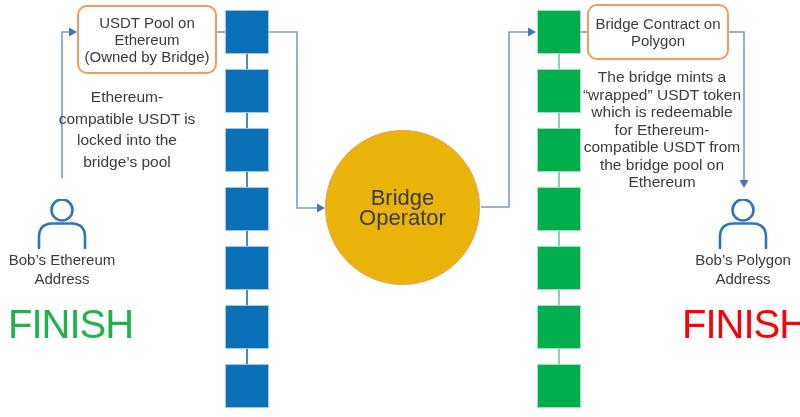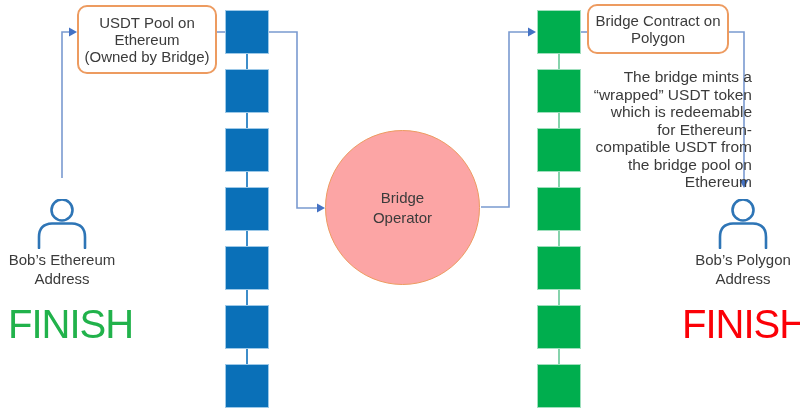--- a/index.html
+++ b/index.html
@@ -9,29 +9,29 @@
   }
   .abs{position:absolute;}
   .preline{white-space:pre-line;text-align:center;}
   
   .callout{
     position:absolute;border:2px solid #ed9b60;border-radius:10px;background:#ffffff;
     display:flex;align-items:center;justify-content:center;
     font-size:15px;line-height:17px;text-align:center;box-sizing:border-box;
   }
   
-  .desc{position:absolute;font-size:15.5px;text-align:right;}
+  .desc{position:absolute;font-size:15.5px;text-align:center;}
   .desc.left-d{line-height:21.5px;}
   .desc.right-d{line-height:17.5px;}
   
   .op-circle{
     position:absolute;left:325px;top:130px;width:155px;height:155px;border-radius:50%;
-    border:1.5px solid #ed9b60;background:#fca5a5;box-sizing:border-box;
+    border:1.5px solid #ed9b60;background:#eab308;box-sizing:border-box;
     display:flex;align-items:center;justify-content:center;
-    font-size:15px;line-height:20px;text-align:center;
+    font-size:22px;line-height:20px;text-align:center;
   }
   
   .chain{position:absolute;top:10px;width:44px;height:398px;}
   .chain .rail{position:absolute;left:21px;top:20px;width:2px;height:358px;}
   .chain .blocks{position:absolute;left:0;top:0;width:44px;display:flex;flex-direction:column;gap:15px;}
   .chain .block{width:44px;height:44px;box-sizing:border-box;}
   
   .start-label{position:absolute;left:8px;top:302px;font-size:40px;letter-spacing:-1px;color:#21b24b;}
   .finish-label{position:absolute;left:682px;top:302px;font-size:40px;letter-spacing:-1px;color:#fb0007;}
   .addr-label{position:absolute;font-size:15px;line-height:19px;text-align:center;}
@@ -66,20 +66,24 @@
     <g>
       <polyline points="729,32 744,32 744,180" fill="none" stroke="#7a9ad0" stroke-width="1.6"></polyline>
       <polygon points="739.5,180 748.5,180 744,188" fill="#4472c4"></polygon>
     </g>
   </svg>
 
   <div class="callout preline" style="left:77px;top:5px;width:140px;height:69px;">USDT Pool on
 Ethereum
 (Owned by Bridge)</div>
 
+  <div class="desc left-d preline" style="left:47px;top:86px;width:160px;">Ethereum-
+compatible USDT is
+locked into the
+bridge’s pool</div>
 
   <svg class="abs" style="left:36px;top:199px" width="52" height="50" viewBox="0 0 52 50">
     <circle cx="26" cy="11" r="10.5" fill="none" stroke="#2e75b6" stroke-width="2.6"></circle>
     <path d="M3,49 L3,38 Q3,25 16,24.5 L36,24.5 Q49,25 49,38 L49,49" fill="none" stroke="#2e75b6" stroke-width="2.6" stroke-linecap="round"></path>
   </svg>
 
   <div class="addr-label preline" style="left:-3px;top:250px;width:130px;">Bob’s Ethereum
 Address</div>
 
   <div class="start-label">FINISH</div>
@@ -106,21 +110,21 @@
         <div class="block" style="background: rgb(0, 174, 78); border: 1px solid rgb(159, 223, 189);"></div>
         <div class="block" style="background: rgb(0, 174, 78); border: 1px solid rgb(159, 223, 189);"></div>
         <div class="block" style="background: rgb(0, 174, 78); border: 1px solid rgb(159, 223, 189);"></div>
         <div class="block" style="background: rgb(0, 174, 78); border: 1px solid rgb(159, 223, 189);"></div>
         <div class="block" style="background: rgb(0, 174, 78); border: 1px solid rgb(159, 223, 189);"></div>
         <div class="block" style="background: rgb(0, 174, 78); border: 1px solid rgb(159, 223, 189);"></div>
         <div class="block" style="background: rgb(0, 174, 78); border: 1px solid rgb(159, 223, 189);"></div>
       </div>
     </div>
 
-  <div class="callout preline" style="left:587px;top:4px;width:142px;height:50px;">Bridge Contract on
+  <div class="callout preline" style="left:587px;top:4px;width:142px;height:56px;">Bridge Contract on
 Polygon</div>
 
   <div class="desc right-d preline" style="left:572px;top:68px;width:180px;">The bridge mints a
 “wrapped” USDT token
 which is redeemable
 for Ethereum-
 compatible USDT from
 the bridge pool on
 Ethereum</div>
 

